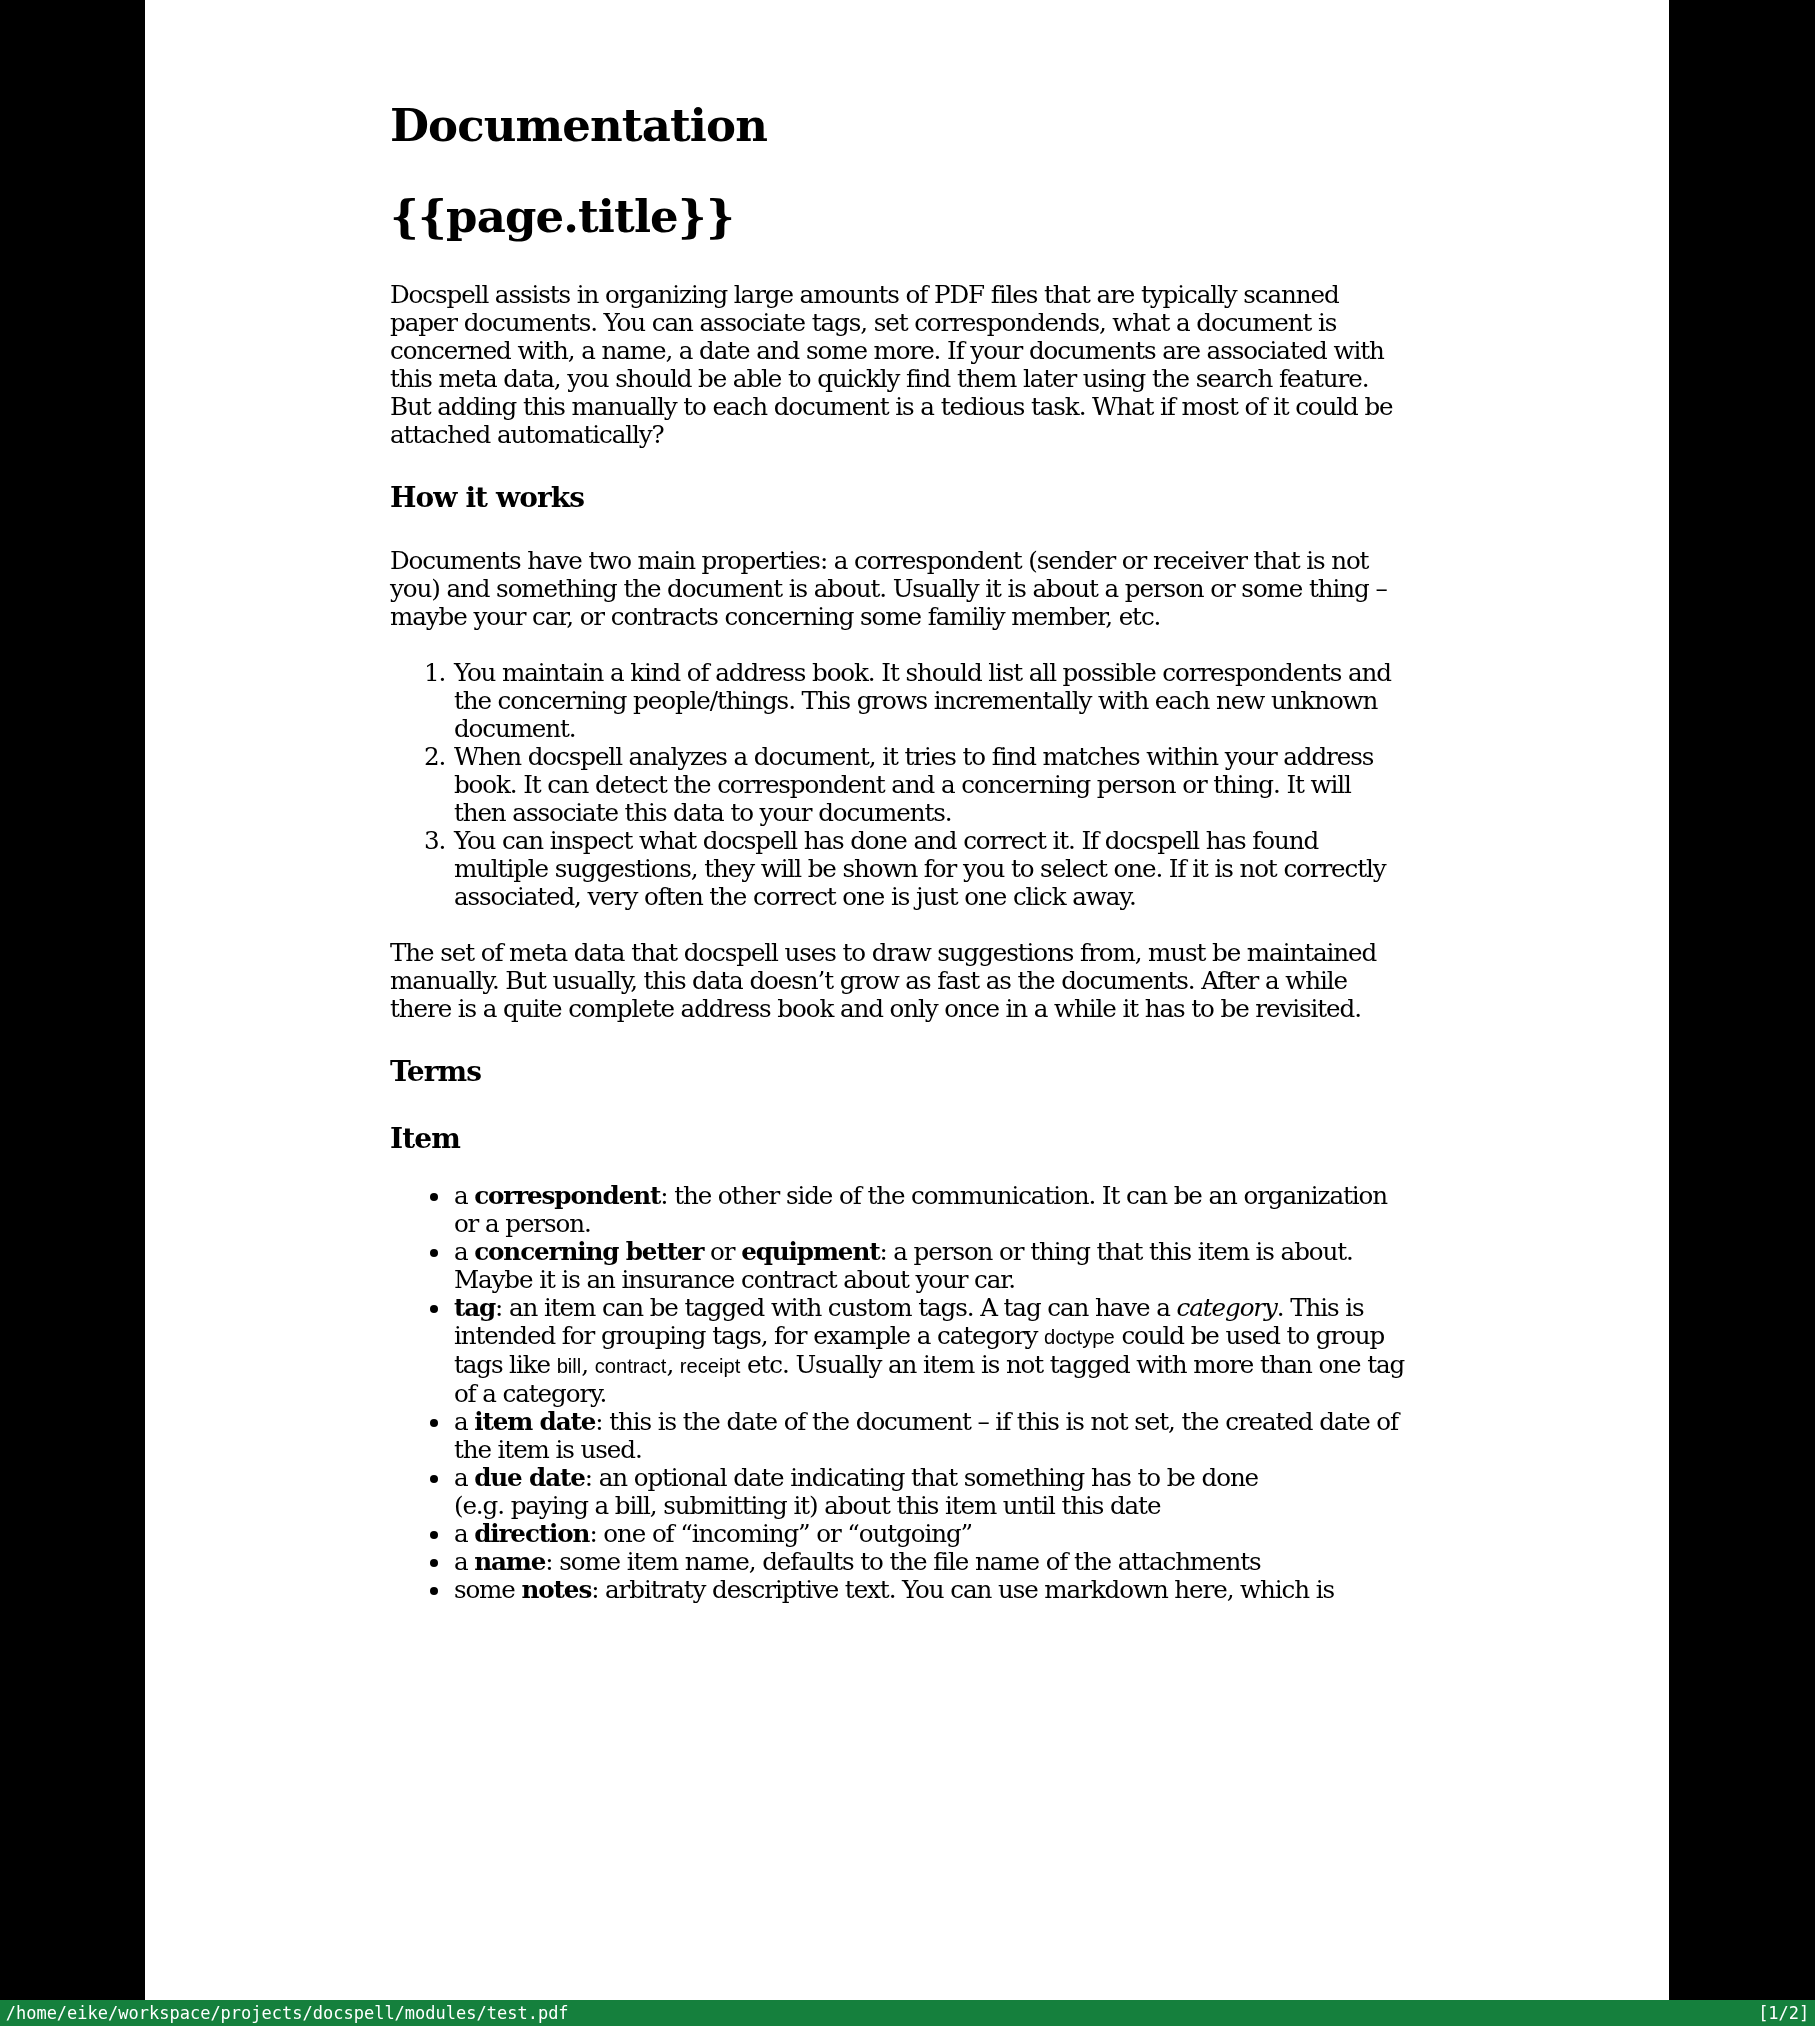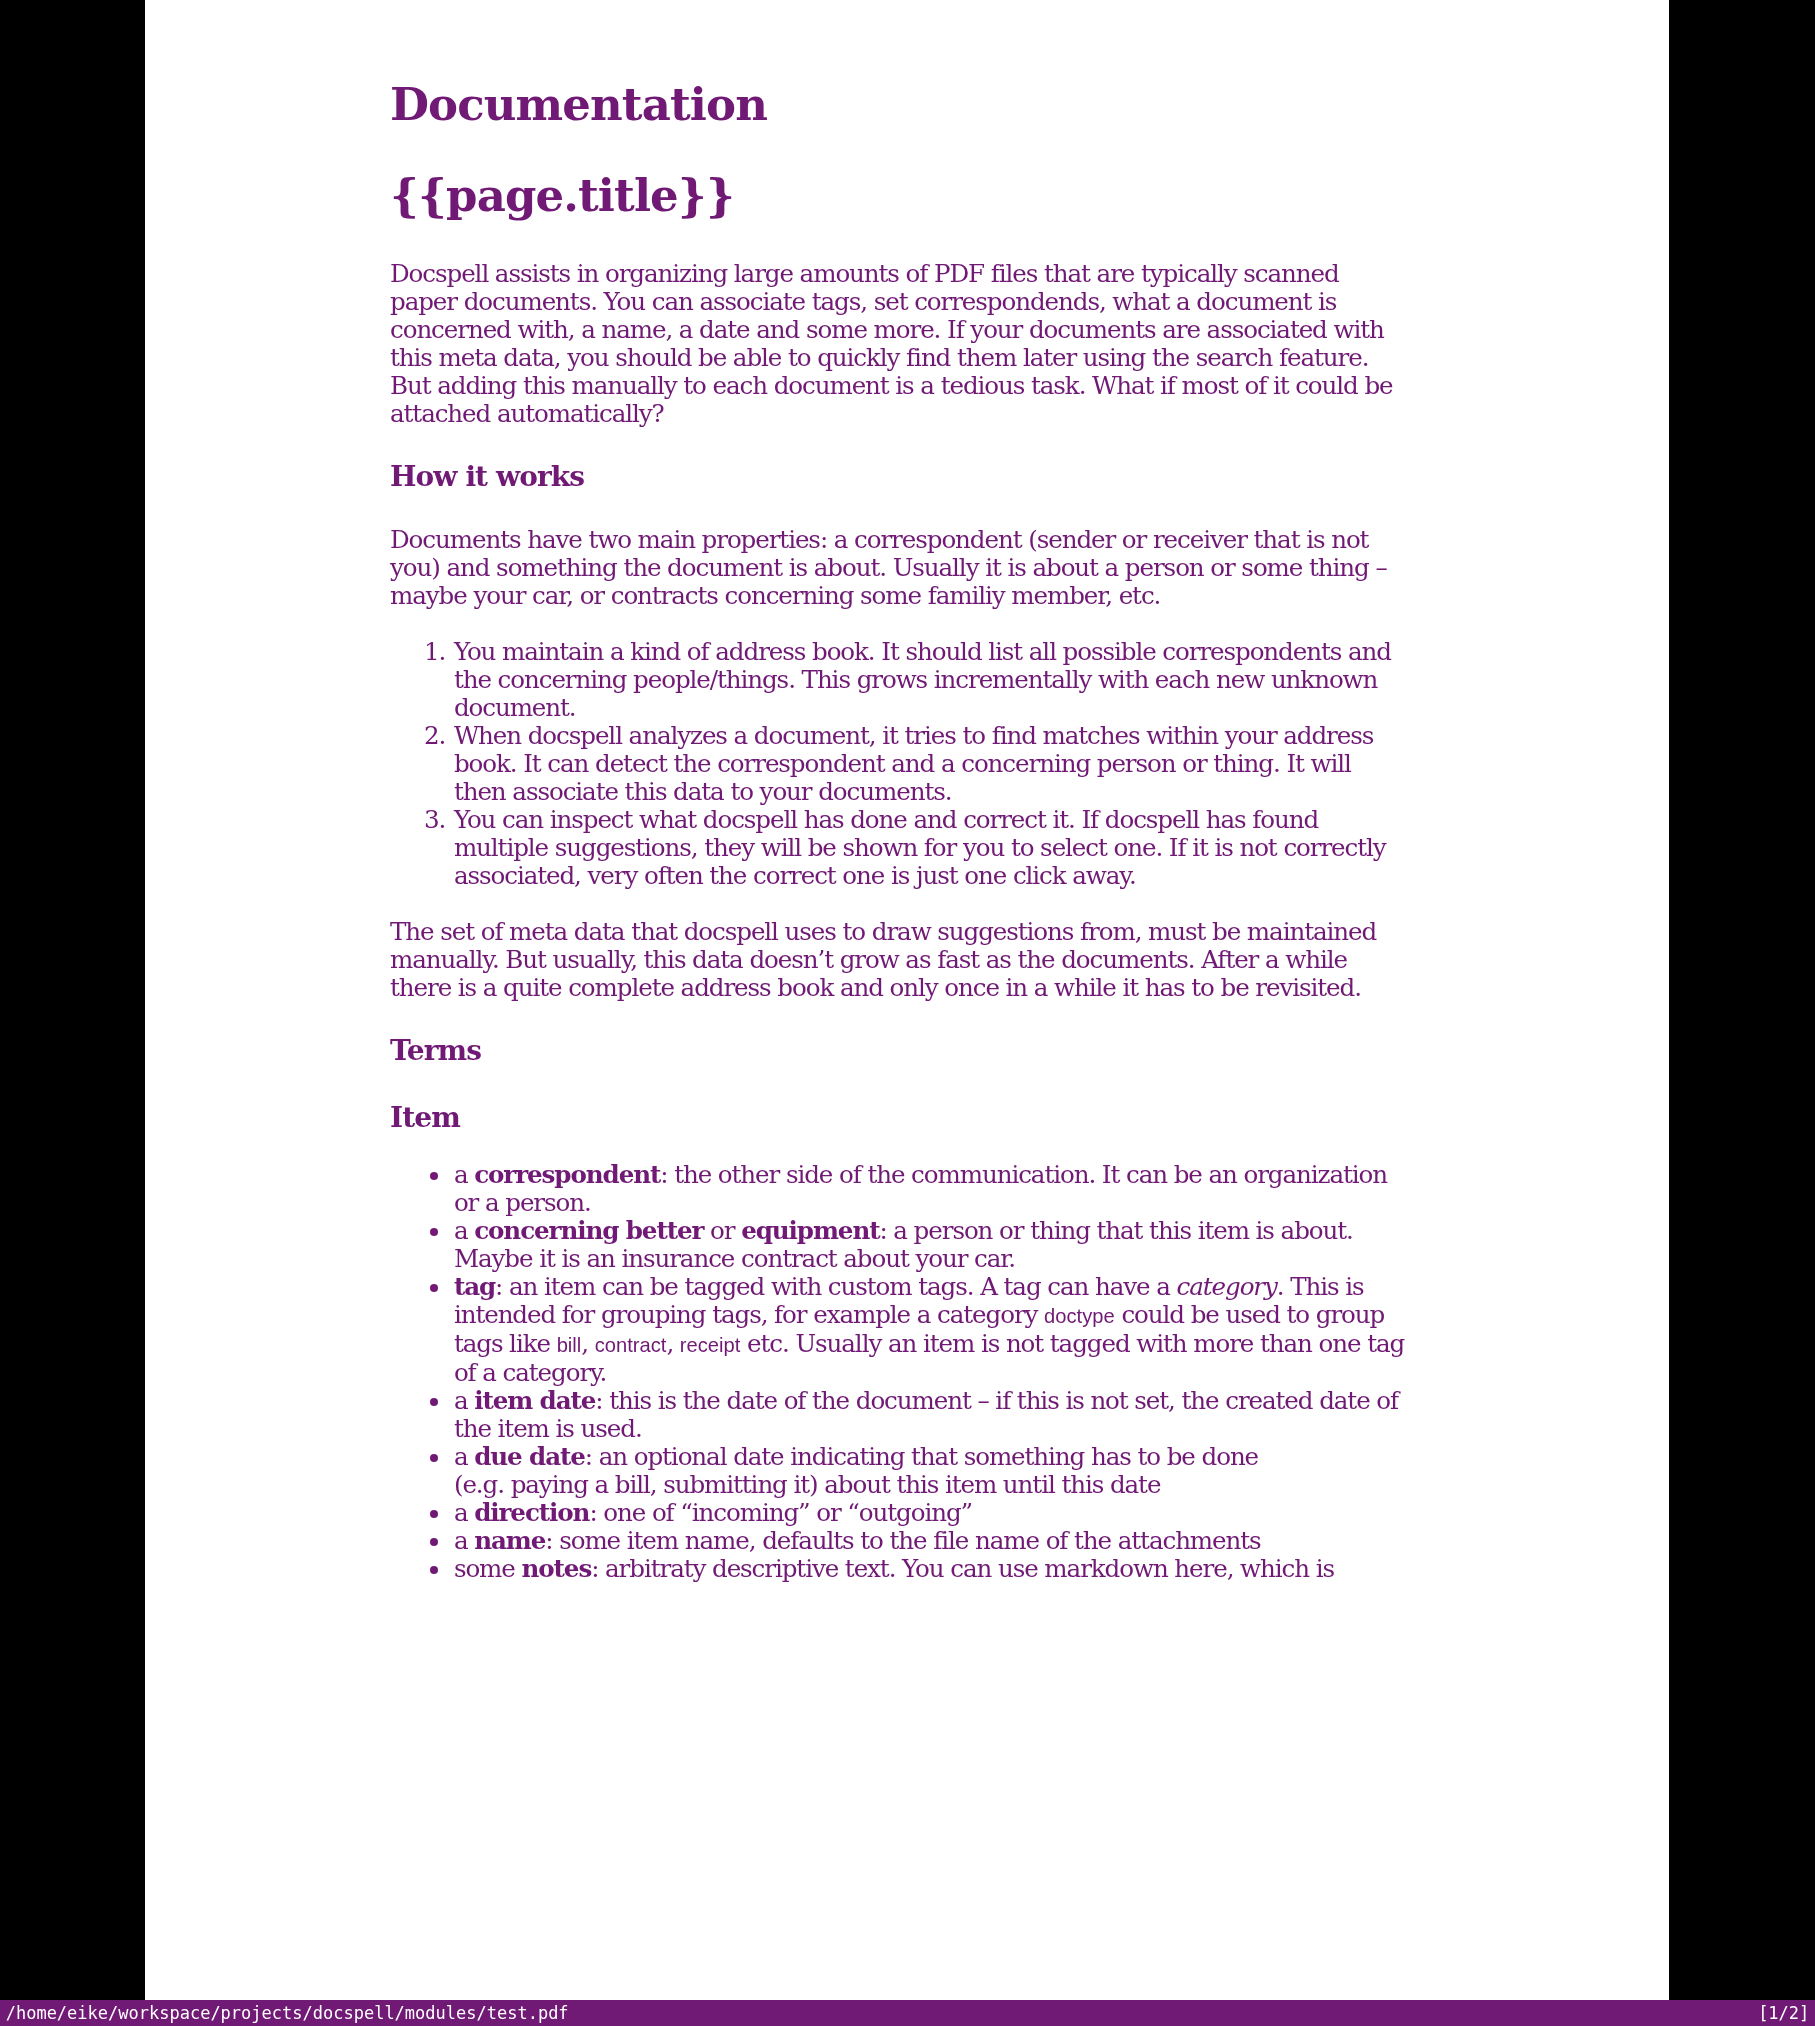--- a/index.html
+++ b/index.html
@@ -24,22 +24,22 @@
     position: absolute;
     left: 145px;
     top: 0;
     width: 1524px;
     height: 2000px;
     background: #ffffff;
   }
   .content {
     margin-left: 245px;
     width: 1018px;
-    padding-top: 78px;
-    color: #701a75;
+    padding-top: 99px;
+    color: #000000;
     font-size: 24.6px;
     line-height: 28px;
     letter-spacing: -1.1px;
   }
   .content h1 {
     font-size: 45px;
     line-height: 53px;
     margin: 0 0 38px 0;
     font-weight: bold;
     letter-spacing: -0.9px;
@@ -76,21 +76,21 @@
   .i { font-style: italic; }
   .c {
     font-family: Liberation Sans, sans-serif;
     font-size: 0.82em;
     letter-spacing: 0;
   }
   .statusbar {
     position: absolute;
     left: 0; right: 0; bottom: 0;
     height: 26.5px;
-    background: #701a75;
+    background: #15803d;
     color: #ffffff;
     font-family: "DejaVu Sans Mono", "Liberation Mono", monospace;
     font-size: 17px;
     display: flex;
     justify-content: space-between;
     align-items: center;
     padding: 0 5.7px;
     box-sizing: border-box;
     white-space: nowrap;
   }

